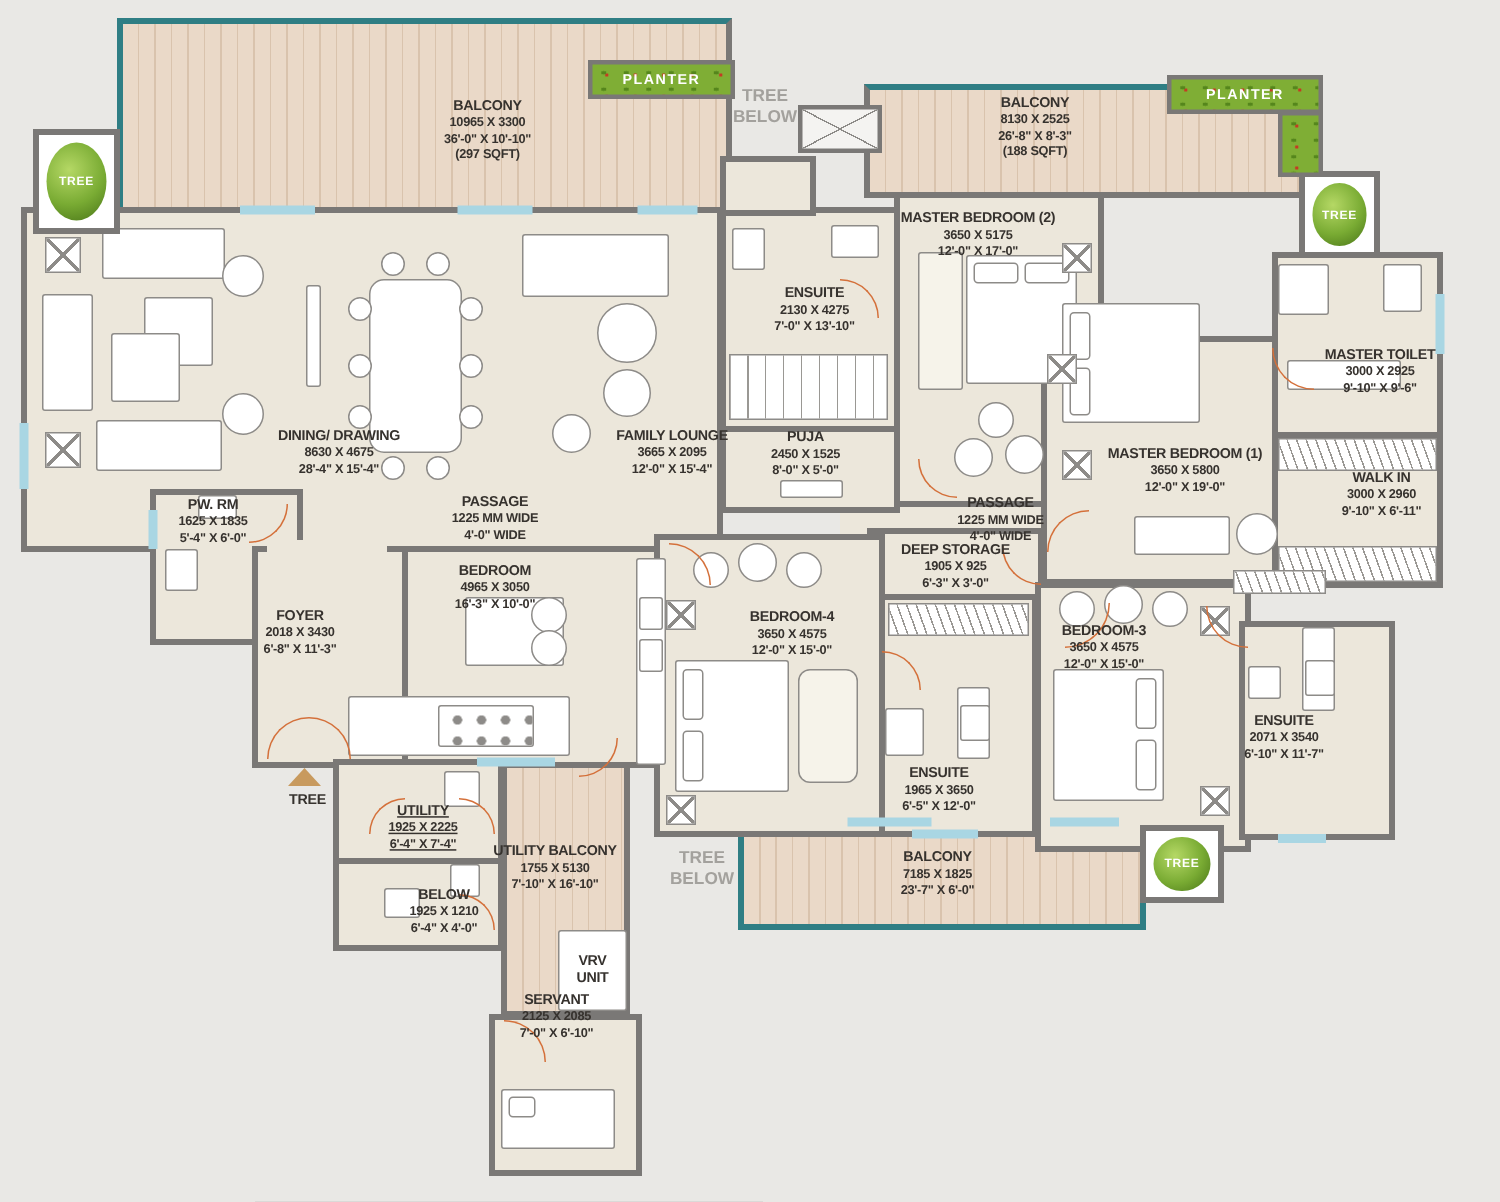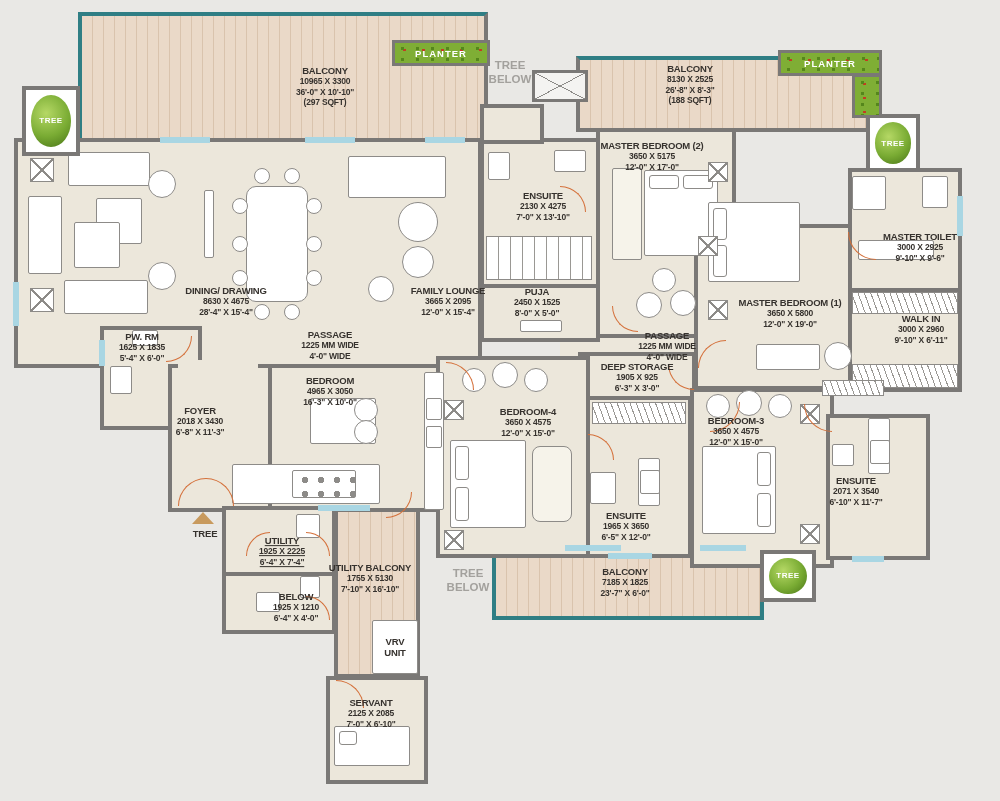--- a/index.html
+++ b/index.html
@@ -354,21 +354,21 @@
   <div class="lbl" style="left:296px;top:607px;">
     <div class="n">BELOW</div>
       <div class="d">1925 X 1210</div>
     <div class="d">6'-4" X 4'-0"</div>
   </div>
   <div class="lbl" style="left:370px;top:578px;">
     <div class="n">UTILITY BALCONY</div>
       <div class="d">1755 X 5130</div>
     <div class="d">7'-10" X 16'-10"</div>
   </div>
-  <div class="lbl" style="left:371px;top:713px;">
+  <div class="lbl" style="left:371px;top:677px;">
     <div class="n">SERVANT</div>
       <div class="d">2125 X 2085</div>
     <div class="d">7'-0" X 6'-10"</div>
   </div>
   <div class="lbl" style="left:625px;top:582px;">
     <div class="n">BALCONY</div>
       <div class="d">7185 X 1825</div>
     <div class="d">23'-7" X 6'-0"</div>
   </div>
 

